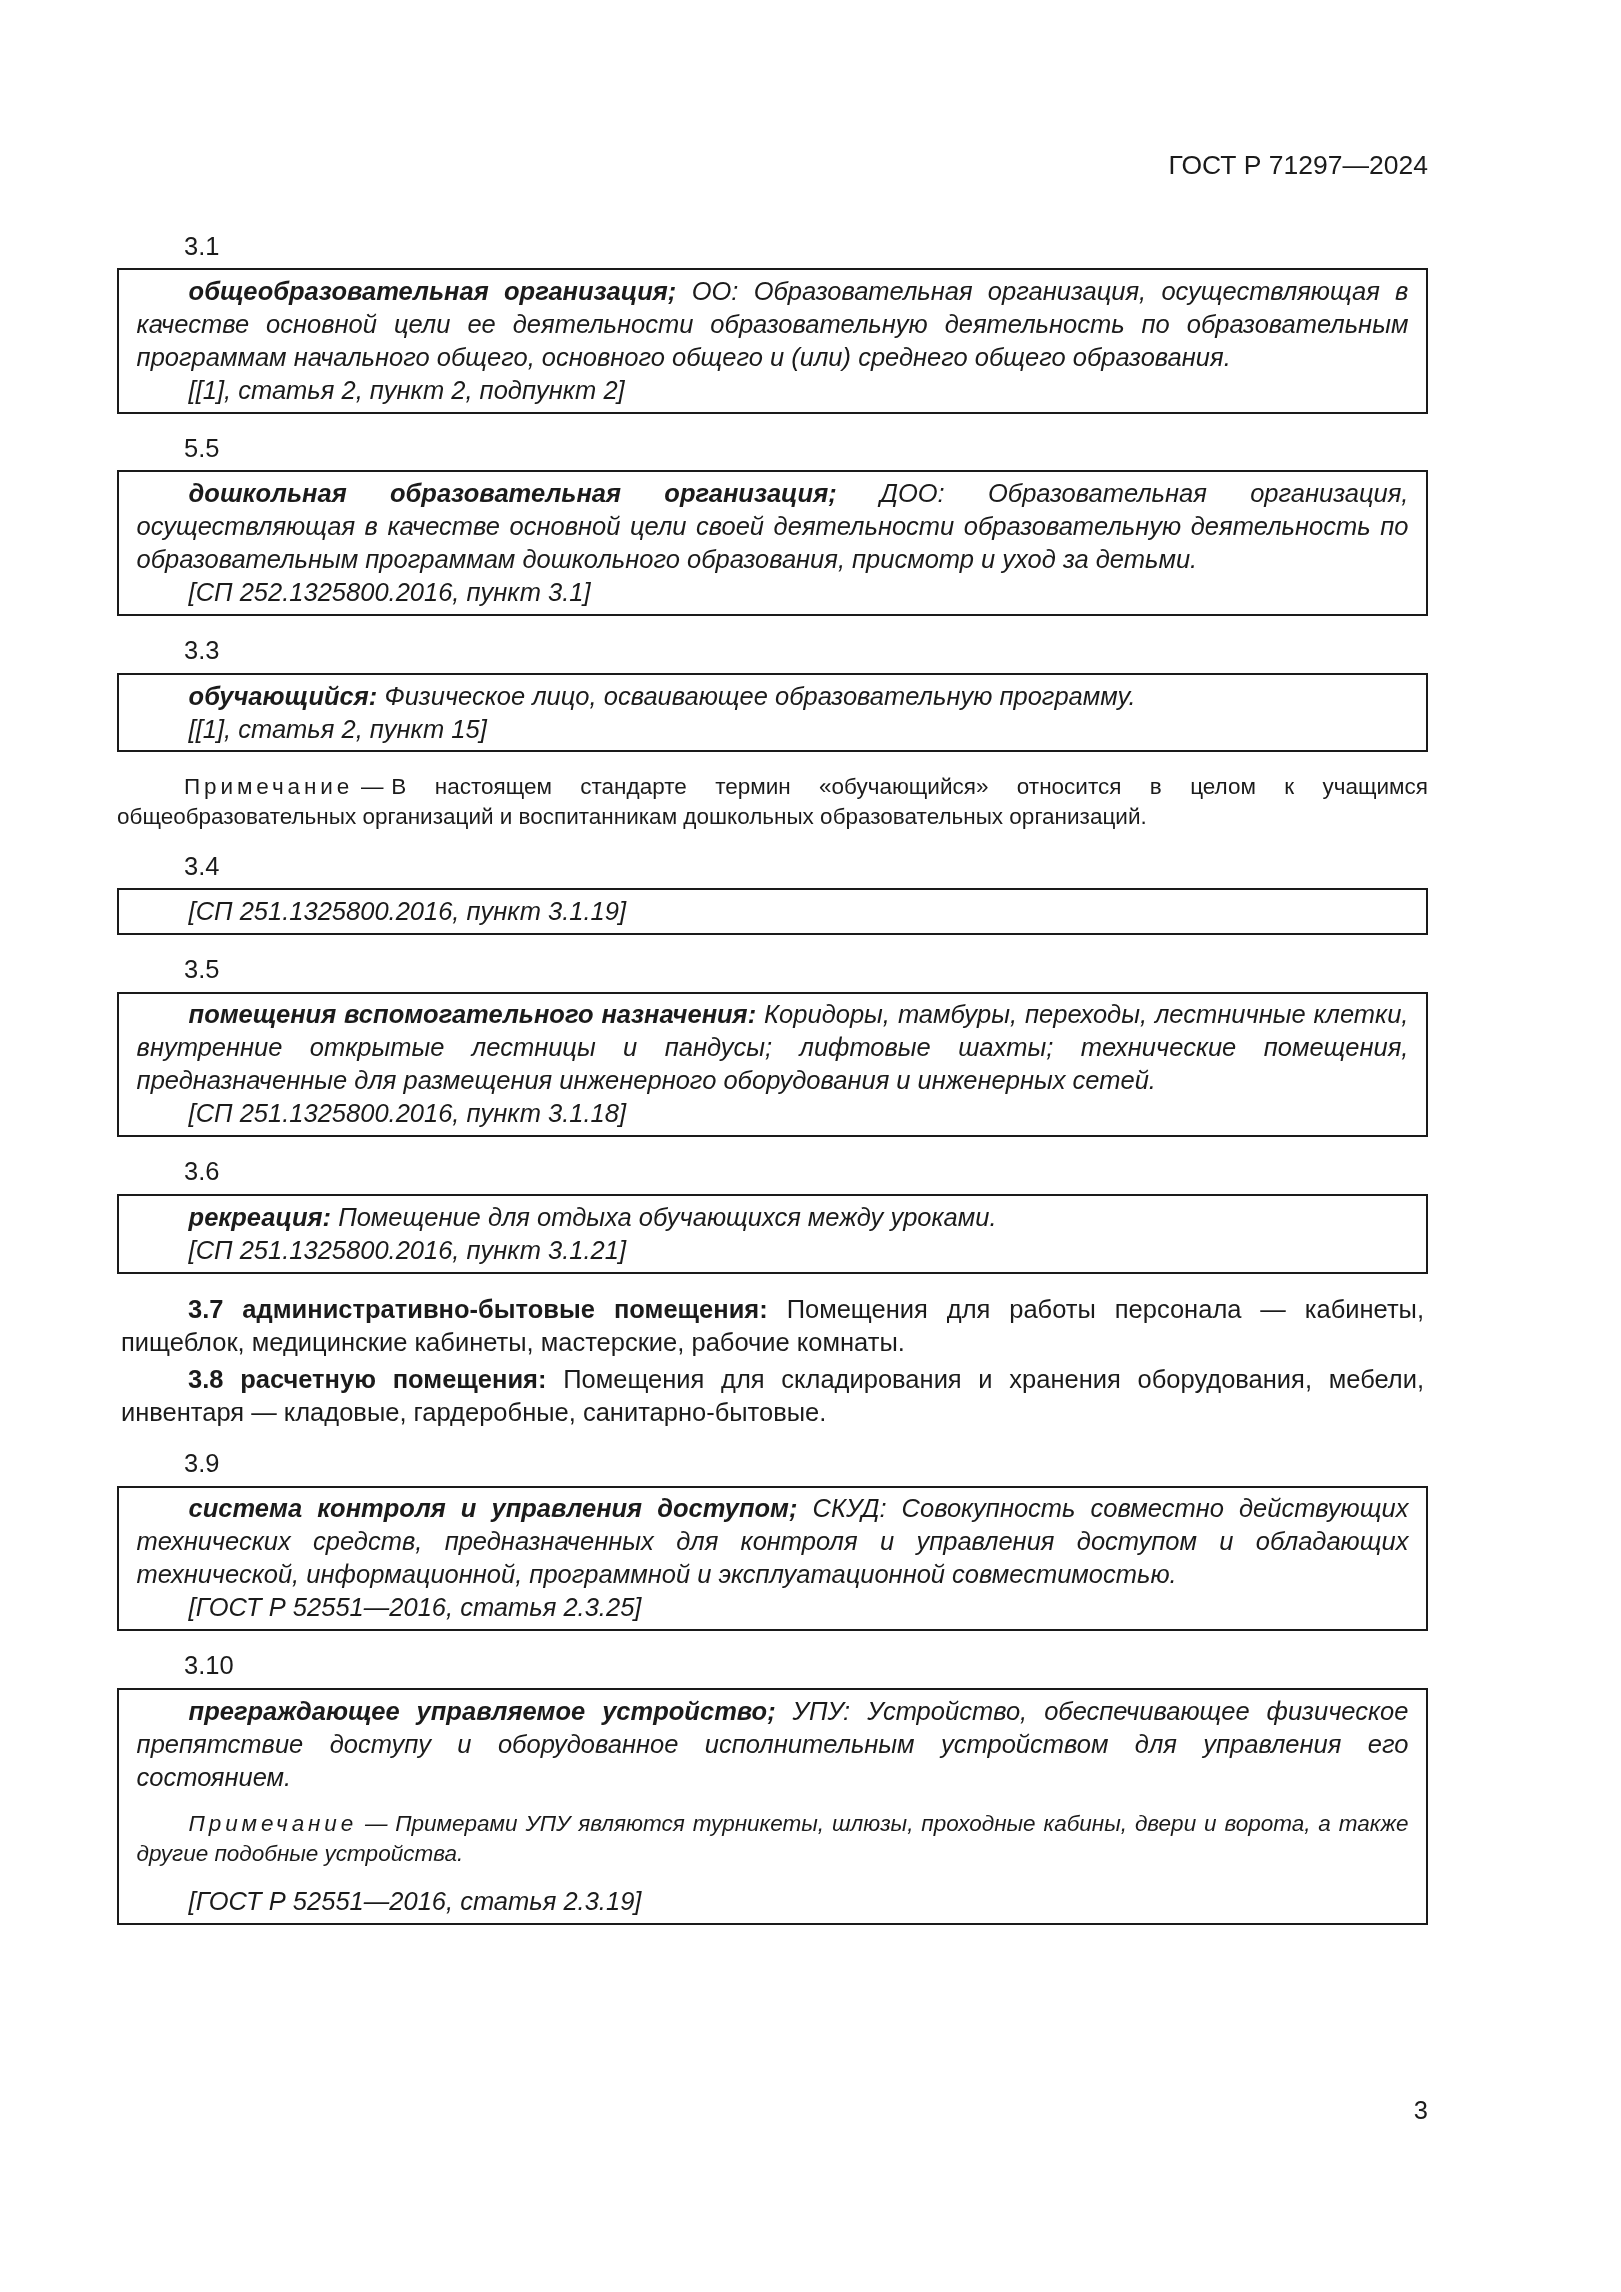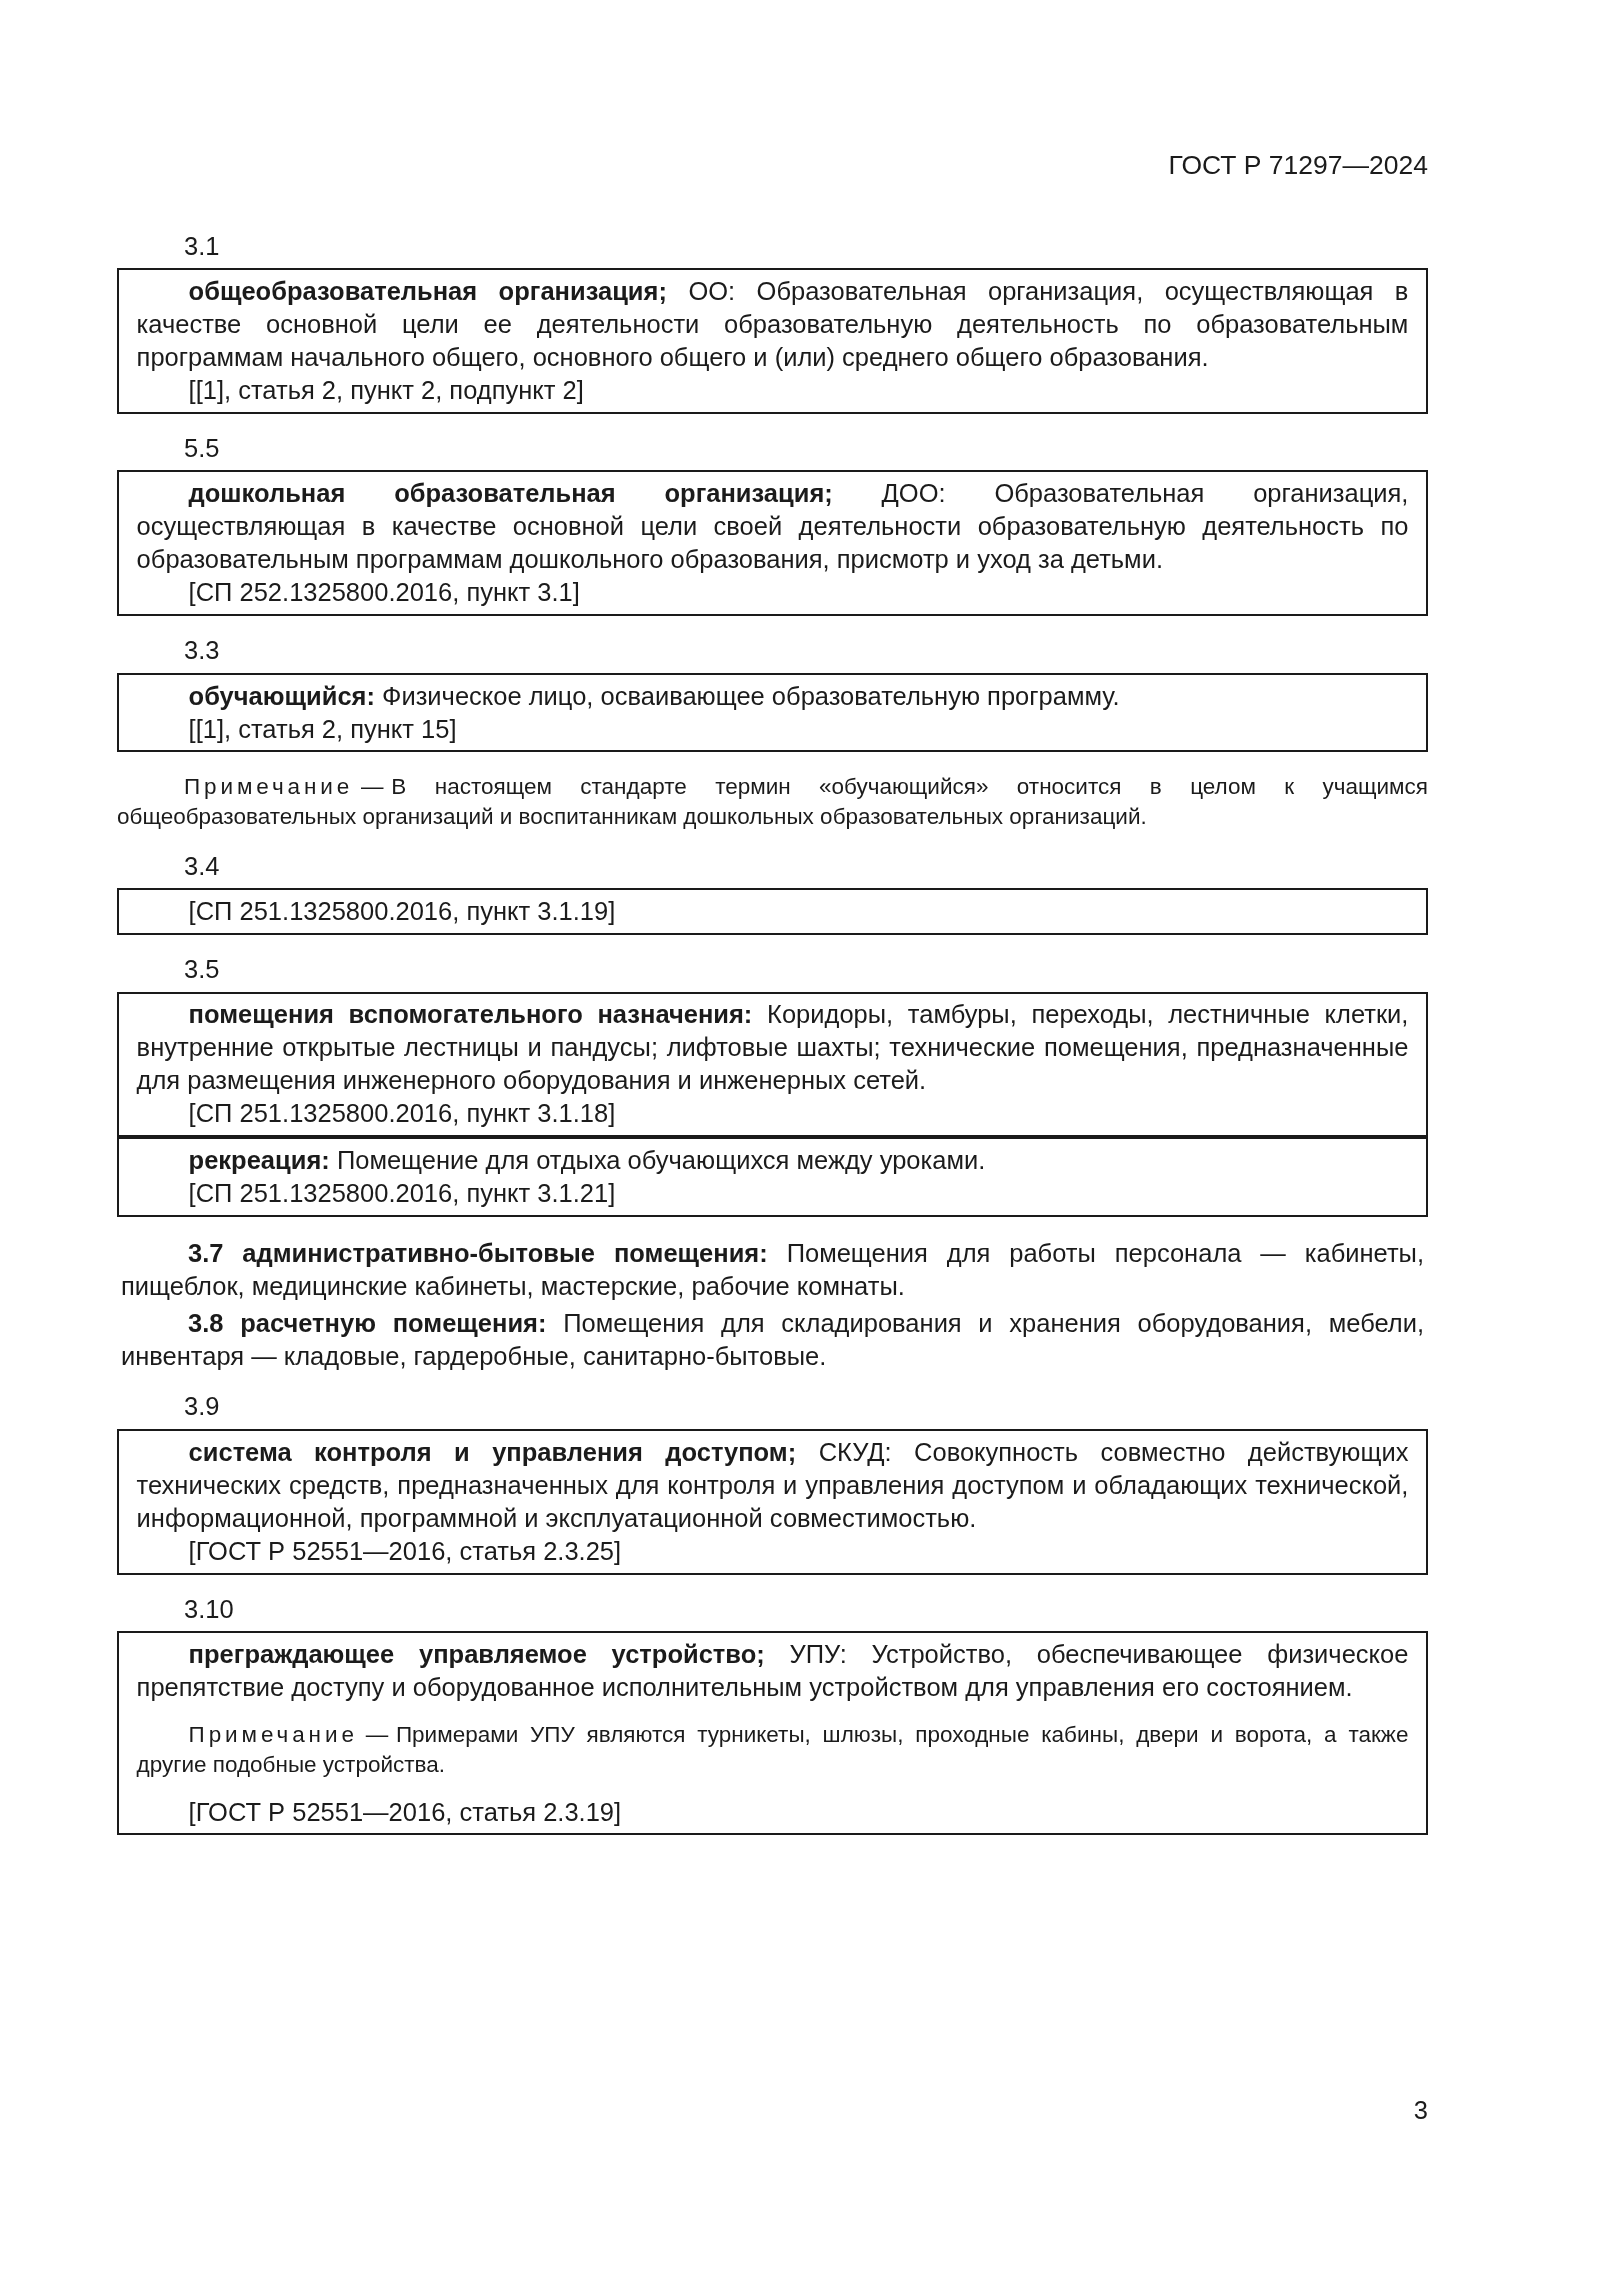--- a/index.html
+++ b/index.html
@@ -27,20 +27,21 @@
   }
   .sec-label {
     font-size:25.5px;
     line-height:29px;
     margin:19.6px 0 7.8px 67px;
   }
   .sec-label.first { margin-top:0; }
   .def-box {
     border:2.9px solid #1a1a1a;
     padding:4.9px 17.6px;
+    font-style:italic;
   }
   .def-box p {
     margin:0;
     font-size:25.5px;
     line-height:33px;
     text-align:justify;
     text-indent:52px;
   }
   .para {
     margin:4px;
@@ -106,20 +107,21 @@
     <div class="def-box">
       <p>[СП 251.1325800.2016, пункт 3.1.19]</p>
     </div>
 
     <p class="sec-label">3.5</p>
     <div class="def-box">
       <p><b>помещения вспомогательного назначения:</b> <span>Коридоры, тамбуры, переходы, лестничные клетки, внутренние открытые лестницы и пандусы; лифтовые шахты; технические помещения, предназначенные для размещения инженерного оборудования и инженерных сетей.</span></p>
       <p>[СП 251.1325800.2016, пункт 3.1.18]</p>
     </div>
 
+    <p class="sec-label">3.6</p>
     <div class="def-box">
       <p><b>рекреация:</b> <span>Помещение для отдыха обучающихся между уроками.</span></p>
       <p>[СП 251.1325800.2016, пункт 3.1.21]</p>
     </div>
 
     <p class="para gap-top"><b><span>3.7</span> <span>административно-бытовые помещения:</span></b> <span>Помещения для работы персонала — кабинеты, пищеблок, медицинские кабинеты, мастерские, рабочие комнаты.</span></p>
 
     <p class="para"><b><span>3.8</span> <span>расчетную помещения:</span></b> <span>Помещения для складирования и хранения оборудования, мебели, инвентаря — кладовые, гардеробные, санитарно-бытовые.</span></p>
 
     <p class="sec-label">3.9</p>

